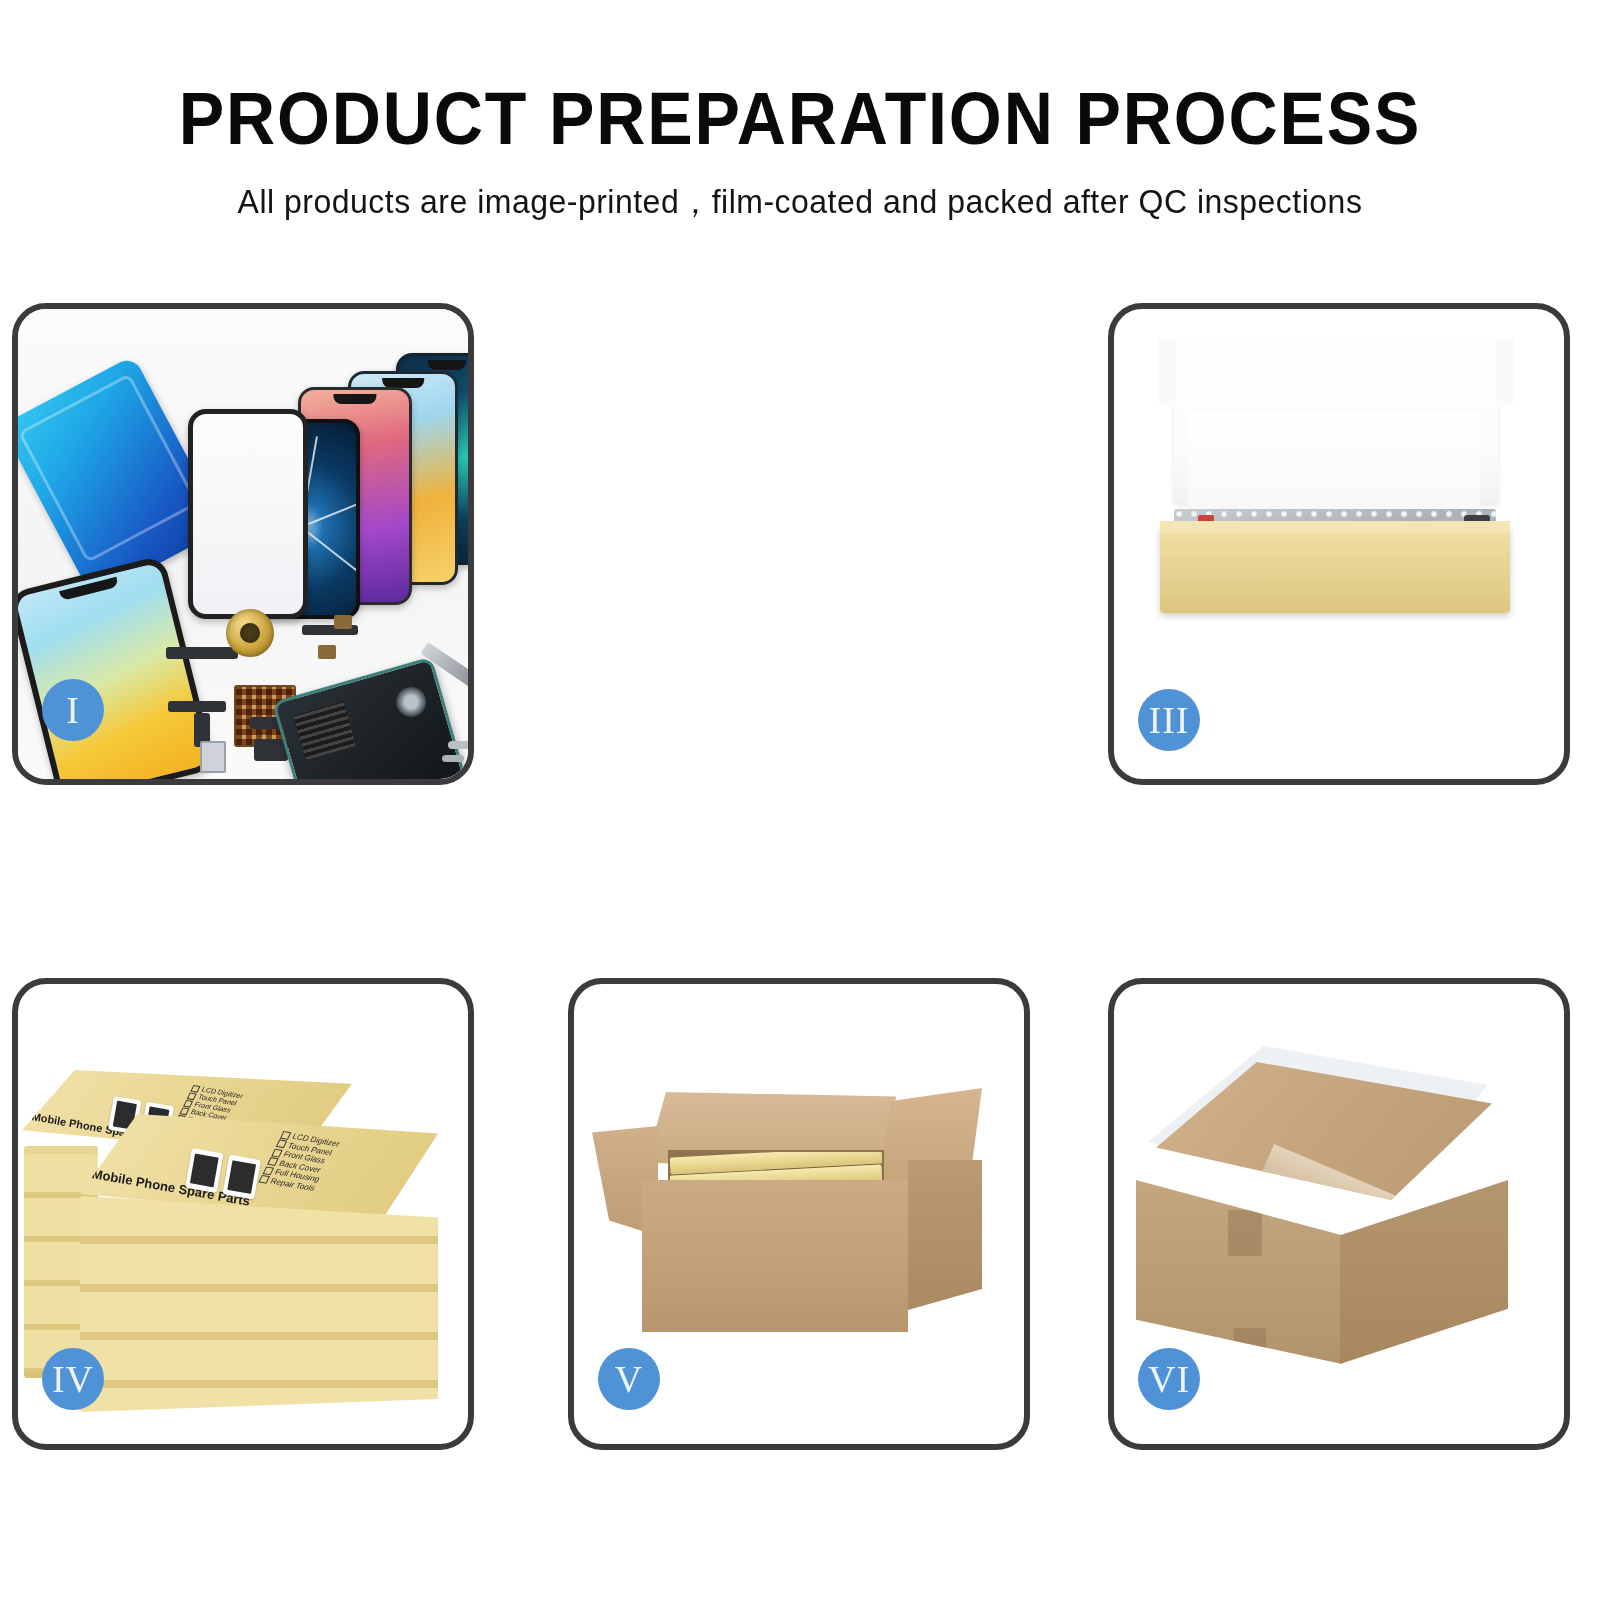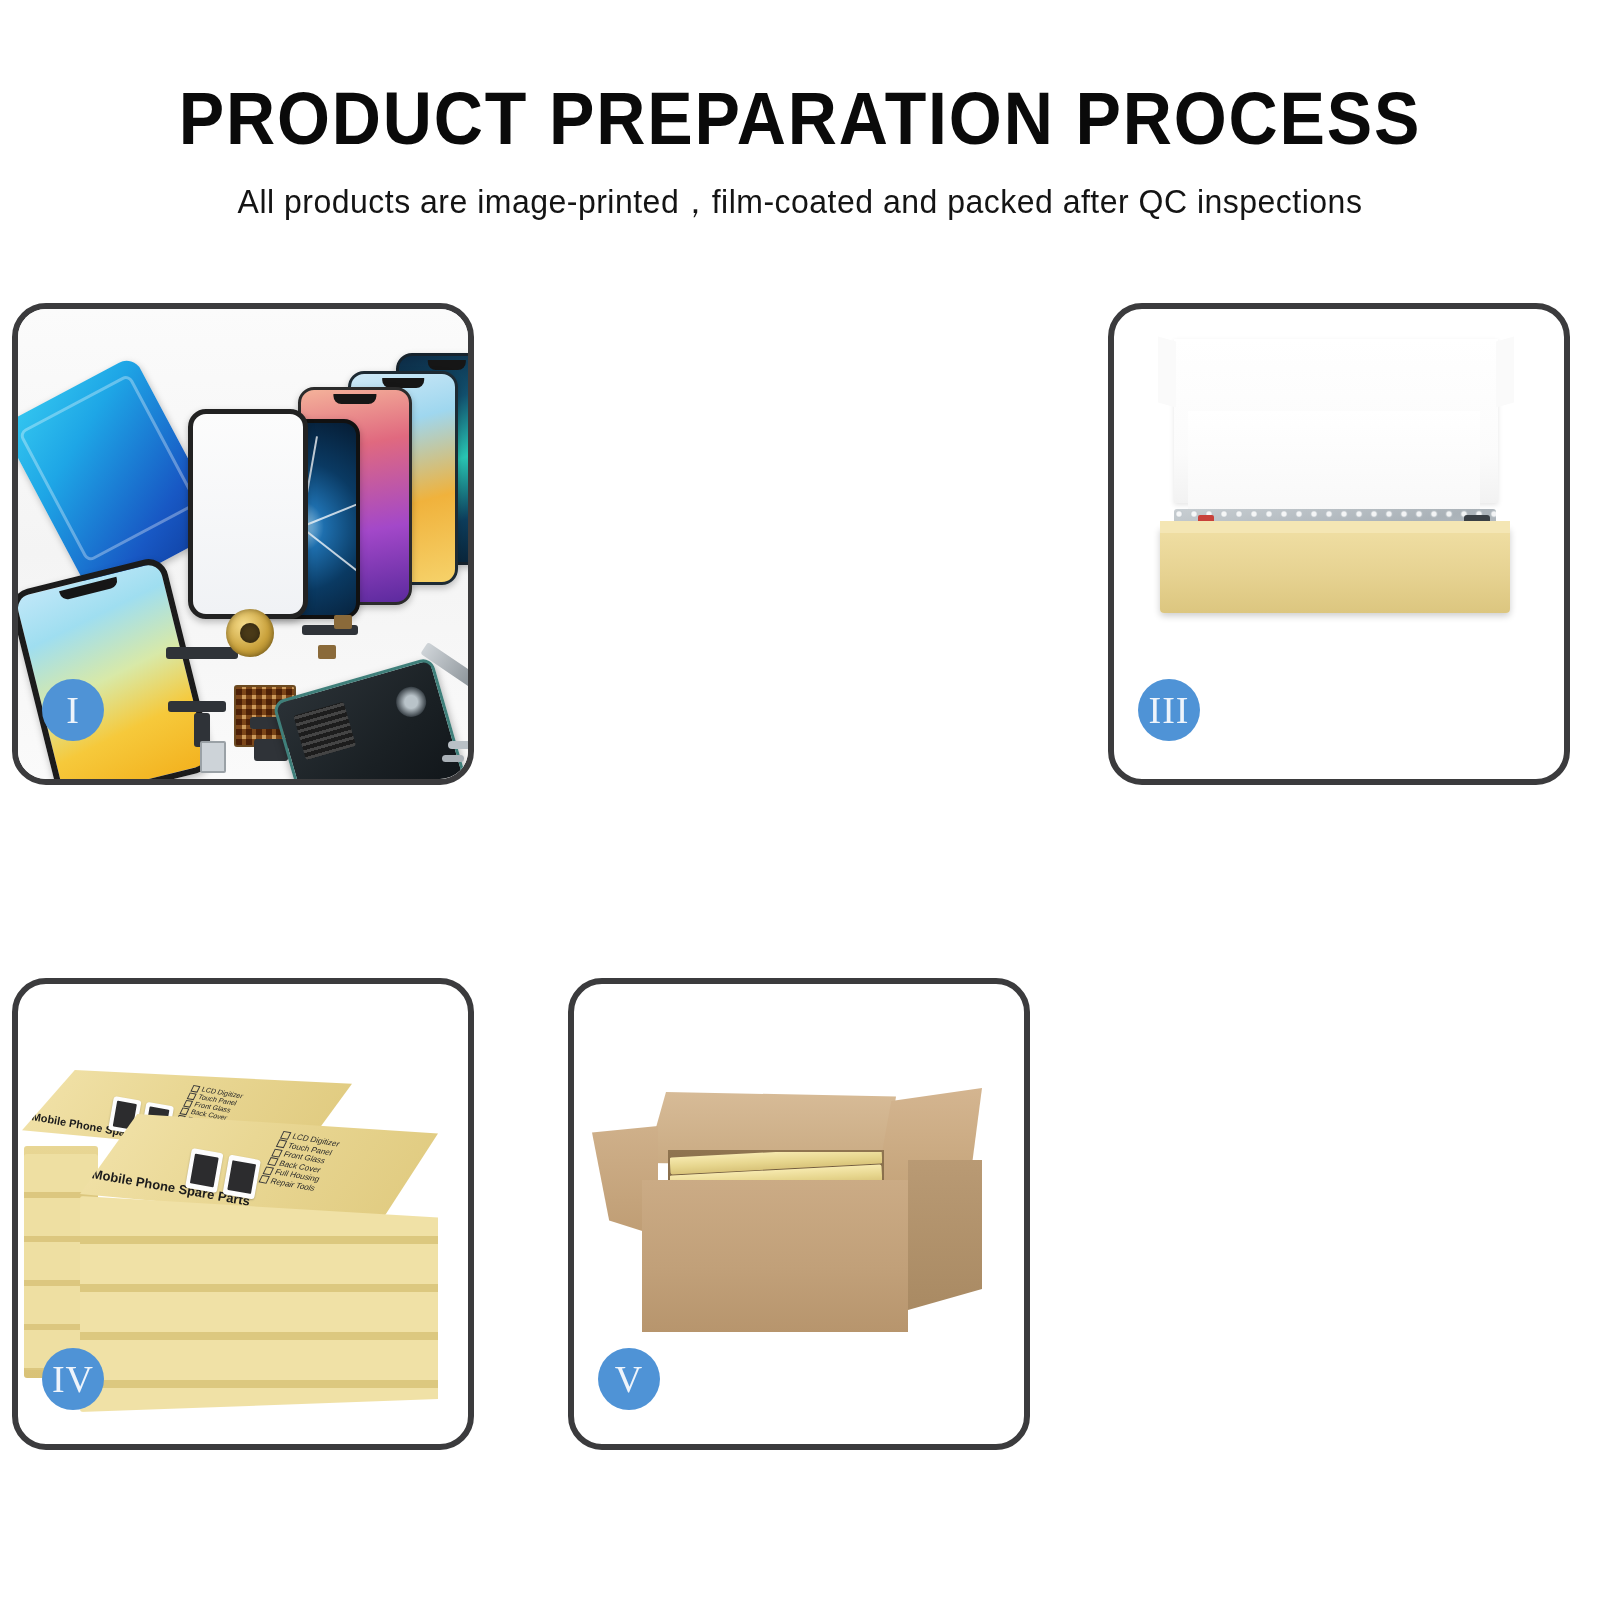--- a/index.html
+++ b/index.html
@@ -267,21 +267,21 @@
 
   <div class="panel" style="left:1108px;top:303px;width:462px;height:482px;">
     <div class="stage">
       <div class="p3lid"></div>
       <div class="p3inner"></div>
       <div class="p3prod">
         <span class="p3red"></span>
       </div>
       <div class="p3tray"></div>
     </div>
-    <div class="badge" style="left:24px;bottom:38px;">III</div>
+    <div class="badge" style="left:24px;bottom:28px;">III</div>
   </div>
 
   <div class="panel" style="left:12px;top:978px;width:462px;height:472px;">
     <div class="stage">
       <div class="stack">
 
         <div class="gbox gside" style="left:6px;top:162px;width:74px;height:232px;"></div>
         <div class="gbox gfront" style="left:6px;top:170px;width:74px;height:216px;
              background:repeating-linear-gradient(180deg,#eedfa2 0 38px,#dcc77f 38px 44px);"></div>
 
@@ -384,14 +384,28 @@
         <div class="gbar" style="top:72px;transform:rotate(-3deg);"></div>
       </div>
       <div class="c-flap-left"></div>
       <div class="c-flap-front"></div>
       <div class="c-body"></div>
       <div class="c-right"></div>
     </div>
     <div class="badge" style="left:24px;bottom:34px;">V</div>
   </div>
 
+  <div class="panel" style="left:1108px;top:978px;width:462px;height:472px;">
+    <div class="stage">
+      <div class="s-shadow"></div>
+      <div class="s-top">
+        <div class="s-tape"></div>
+      </div>
+      <div class="s-left">
+        <div class="s-seal" style="left:92px;top:30px;width:34px;height:46px;"></div>
+        <div class="s-seal" style="left:98px;top:148px;width:32px;height:40px;"></div>
+      </div>
+      <div class="s-right"></div>
+    </div>
+    <div class="badge" style="left:24px;bottom:34px;">VI</div>
+  </div>
 
 </div>
 
 </body></html>

